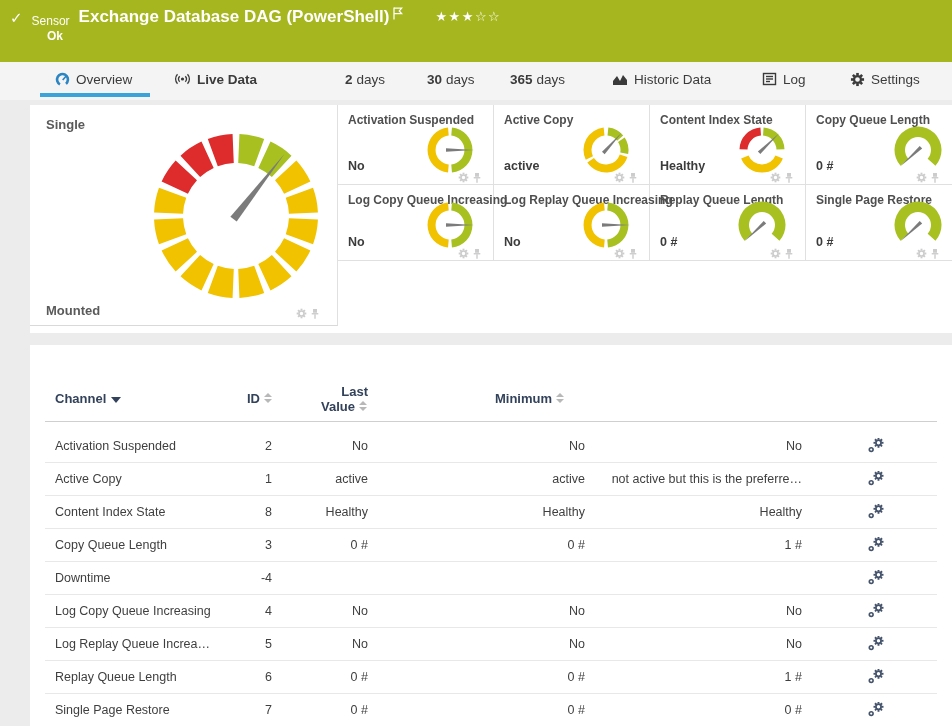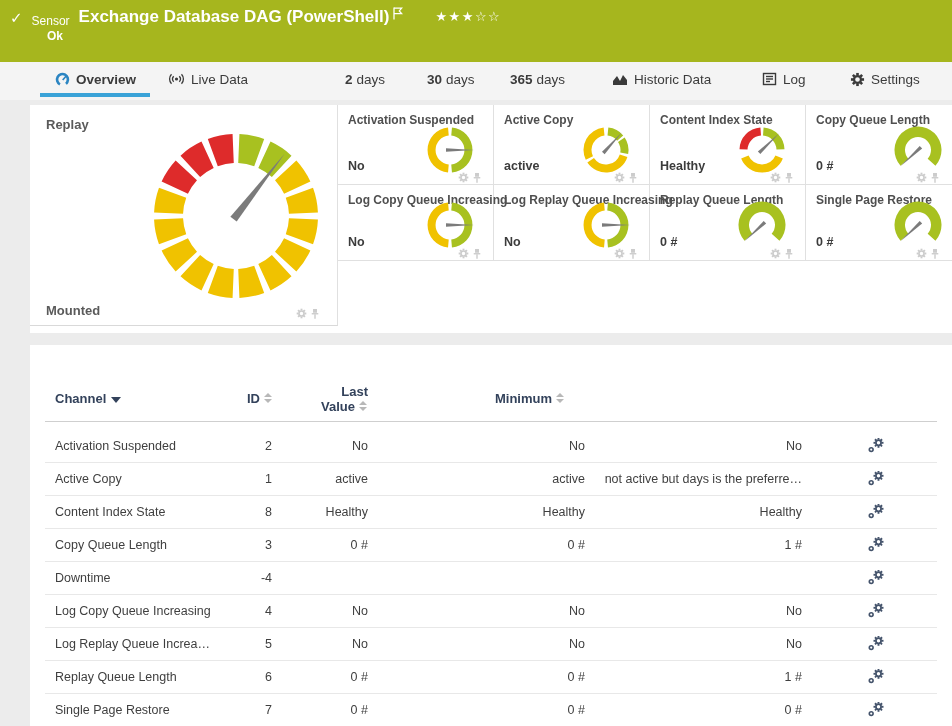--- a/index.html
+++ b/index.html
@@ -69,32 +69,32 @@
         </g>
           </svg>
       </span>
       <span class="stars" id="stars"><span>★</span><span>★</span><span>★</span><span>☆</span><span>☆</span></span>
     </div>
     <div class="okbadge">Ok</div>
   </header>
 
   <nav class="tabbar" id="tabbar">
     <div class="tab-underline"></div>
-  <div class="tab" style="left: 55px; font-weight: bold;">
+  <div class="tab" style="left: 55px;">
         <span class="ticon">
           <svg width="15" height="15" viewBox="-8 -8 16 16">
             <g stroke="#2b85c2" fill="none">
      <circle r="5.8" stroke-width="2.8" stroke-dasharray="29 7.4" transform="rotate(118)"></circle>
      <line x1="0.2" y1="0.6" x2="4.4" y2="-4.2" stroke-width="1.8"></line>
             </g>
           </svg>
         </span>
         <span>Overview</span>
       </div>
-      <div class="tab" style="left: 168px;">
+      <div class="tab" style="left: 174px; font-weight: bold;">
         <span class="ticon">
           <svg width="17" height="14" viewBox="0 0 16 14">
             <g stroke="#3a3a3a" fill="none" stroke-width="1.3">
      <circle cx="8" cy="7" r="1.6" fill="#3a3a3a" stroke="none"></circle>
      <path d="M5.2,4.2 a4.2,4.2 0 0 0 0,5.6"></path>
               <path d="M3,2.2 a7,7 0 0 0 0,9.6"></path>
      <path d="M10.8,4.2 a4.2,4.2 0 0 1 0,5.6"></path>
               <path d="M13,2.2 a7,7 0 0 1 0,9.6"></path>
             </g>
           </svg>
@@ -149,21 +149,21 @@
               <circle r="3.7" stroke-width="2.4"></circle>
             </g>
           </svg>
         </span>
         <span>Settings</span>
       </div>
     </nav>
 
   <section class="panel" id="gaugepanel">
     <div class="statusTile">
-      <span class="sect-label" style="left:16px;top:12px">Replay</span>
+      <span class="sect-label" style="left:16px;top:12px">Single</span>
       <div class="abs" id="biggauge" style="left:118px;top:23px"><svg width="176" height="176" viewBox="-88 -88 176 176">
             <path d="M 3.43 -81.93 A 82 82 0 0 1 28.18 -77.01 L 18.21 -49.77 A 53 53 0 0 0 2.22 -52.95 Z" fill="#a8c120"></path>
             <path d="M 34.52 -74.38 A 82 82 0 0 1 55.50 -60.36 L 35.87 -39.01 A 53 53 0 0 0 22.31 -48.07 Z" fill="#a8c120"></path>
             <path d="M 60.36 -55.50 A 82 82 0 0 1 74.38 -34.52 L 48.07 -22.31 A 53 53 0 0 0 39.01 -35.87 Z" fill="#f0c200"></path>
             <path d="M 77.01 -28.18 A 82 82 0 0 1 81.93 -3.43 L 52.95 -2.22 A 53 53 0 0 0 49.77 -18.21 Z" fill="#f0c200"></path>
             <path d="M 81.93 3.43 A 82 82 0 0 1 77.01 28.18 L 49.77 18.21 A 53 53 0 0 0 52.95 2.22 Z" fill="#f0c200"></path>
             <path d="M 74.38 34.52 A 82 82 0 0 1 60.36 55.50 L 39.01 35.87 A 53 53 0 0 0 48.07 22.31 Z" fill="#f0c200"></path>
             <path d="M 55.50 60.36 A 82 82 0 0 1 34.52 74.38 L 22.31 48.07 A 53 53 0 0 0 35.87 39.01 Z" fill="#f0c200"></path>
             <path d="M 28.18 77.01 A 82 82 0 0 1 3.43 81.93 L 2.22 52.95 A 53 53 0 0 0 18.21 49.77 Z" fill="#f0c200"></path>
             <path d="M -3.43 81.93 A 82 82 0 0 1 -28.18 77.01 L -18.21 49.77 A 53 53 0 0 0 -2.22 52.95 Z" fill="#f0c200"></path>
@@ -487,21 +487,21 @@
     <circle cx="10.5" cy="4.8" r="2.6" stroke-width="1.8"></circle>
     <circle cx="3.2" cy="11.6" r="1.9" stroke-width="1.6"></circle>
               </g>
             </svg></div>
         </div>
         <div class="trow" style="top: 118px;">
           <div class="cell" style="left: 10px; width: 180px;">Active Copy</div>
           <div class="cell r" style="left: 135px; width: 92px;">1</div>
           <div class="cell r" style="left: 235px; width: 88px;">active</div>
           <div class="cell r" style="left: 335px; width: 205px;">active</div>
-          <div class="cell r" style="left: 530px; width: 227px;">not active but days is the preferre…</div>
+          <div class="cell r" style="left: 530px; width: 227px;">not active but this is the preferre…</div>
           <div class="rowgear" style="left: 823px;"><svg width="17" height="15" viewBox="0 0 17 15">
               <g stroke="#44536b" fill="none">
                 <line x1="10.50" y1="1.60" x2="10.50" y2="-0.20" stroke-width="1.9"></line>
                 <line x1="12.76" y1="2.54" x2="14.04" y2="1.26" stroke-width="1.9"></line>
                 <line x1="13.70" y1="4.80" x2="15.50" y2="4.80" stroke-width="1.9"></line>
                 <line x1="12.76" y1="7.06" x2="14.04" y2="8.34" stroke-width="1.9"></line>
                 <line x1="10.50" y1="8.00" x2="10.50" y2="9.80" stroke-width="1.9"></line>
                 <line x1="8.24" y1="7.06" x2="6.96" y2="8.34" stroke-width="1.9"></line>
                 <line x1="7.30" y1="4.80" x2="5.50" y2="4.80" stroke-width="1.9"></line>
                 <line x1="8.24" y1="2.54" x2="6.96" y2="1.26" stroke-width="1.9"></line>

